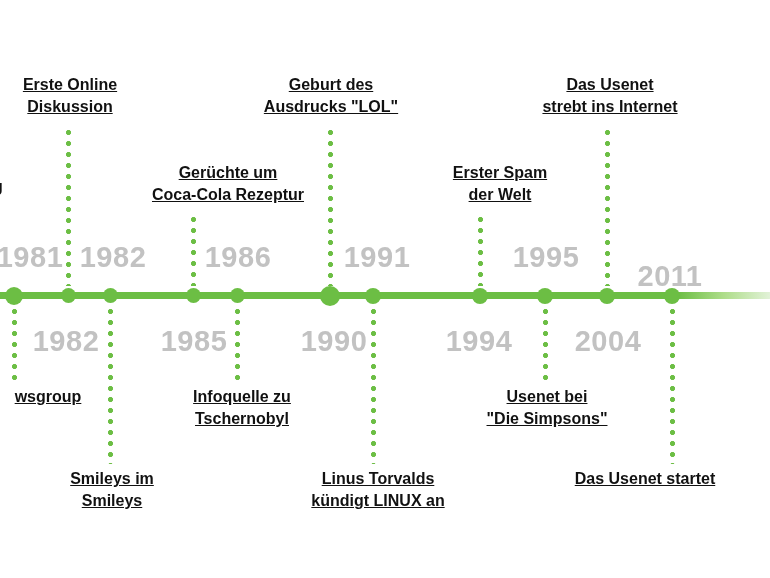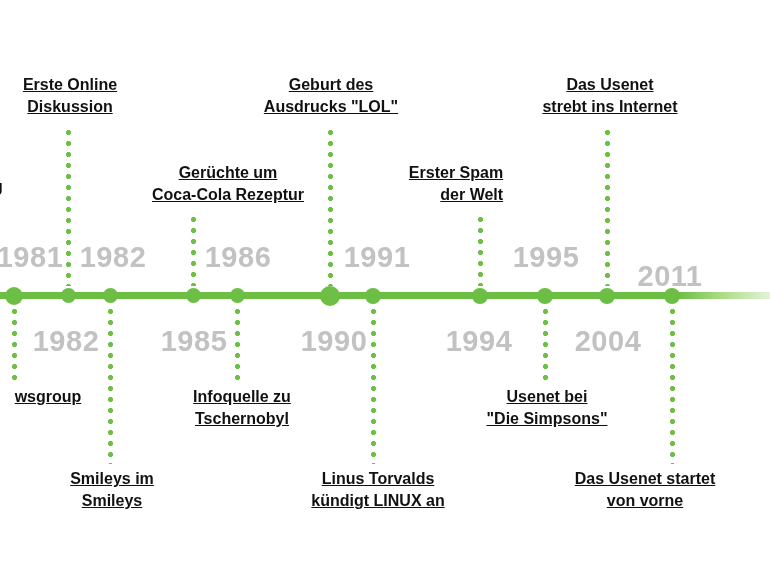--- a/index.html
+++ b/index.html
@@ -121,21 +121,21 @@
     <div class="year" style="left: 334px; top: 329px;">1990</div>
     <div class="node" style="width: 20px; height: 20px; left: 320px; top: 285.5px;"></div>
     <div class="connector" style="left: 369.5px; top: 306px; height: 158px;"></div>
     <div class="event" style="left: 378px; top: 468px;">
       <div>Linus Torvalds</div>
       <div>kündigt LINUX an</div>
     </div>
     <div class="year" style="left: 377px; top: 245px;">1991</div>
     <div class="node" style="width: 16px; height: 16px; left: 365px; top: 287.5px;"></div>
     <div class="connector" style="left: 476.5px; top: 214px; height: 72px;"></div>
-    <div class="event" style="left: 456px; top: 162px; text-align: right;">
+    <div class="event" style="left: 500px; top: 162px;">
       <div>Erster Spam</div>
       <div>der Welt</div>
     </div>
     <div class="year" style="left: 479px; top: 329px;">1994</div>
     <div class="node" style="width: 16px; height: 16px; left: 472px; top: 287.5px;"></div>
     <div class="connector" style="left: 541.5px; top: 306px; height: 74px;"></div>
     <div class="event" style="left: 547px; top: 386px;">
       <div>Usenet bei</div>
       <div>"Die Simpsons"</div>
     </div>
@@ -144,17 +144,16 @@
     <div class="connector" style="left: 603.5px; top: 127px; height: 159px;"></div>
     <div class="event" style="left: 610px; top: 74px;">
       <div>Das Usenet</div>
       <div>strebt ins Internet</div>
     </div>
     <div class="year" style="left: 608px; top: 329px;">2004</div>
     <div class="node" style="width: 16px; height: 16px; left: 599px; top: 287.5px;"></div>
     <div class="connector" style="left: 668.5px; top: 306px; height: 158px;"></div>
     <div class="event" style="left: 645px; top: 468px;">
       <div>Das Usenet startet</div>
-      <div>von vorne</div>
     </div>
     <div class="year" style="left: 670px; top: 245px; margin-top: 19px;">2011</div>
     <div class="node" style="width: 16px; height: 16px; left: 664px; top: 287.5px;"></div>
   </div>
 
 </body></html>

